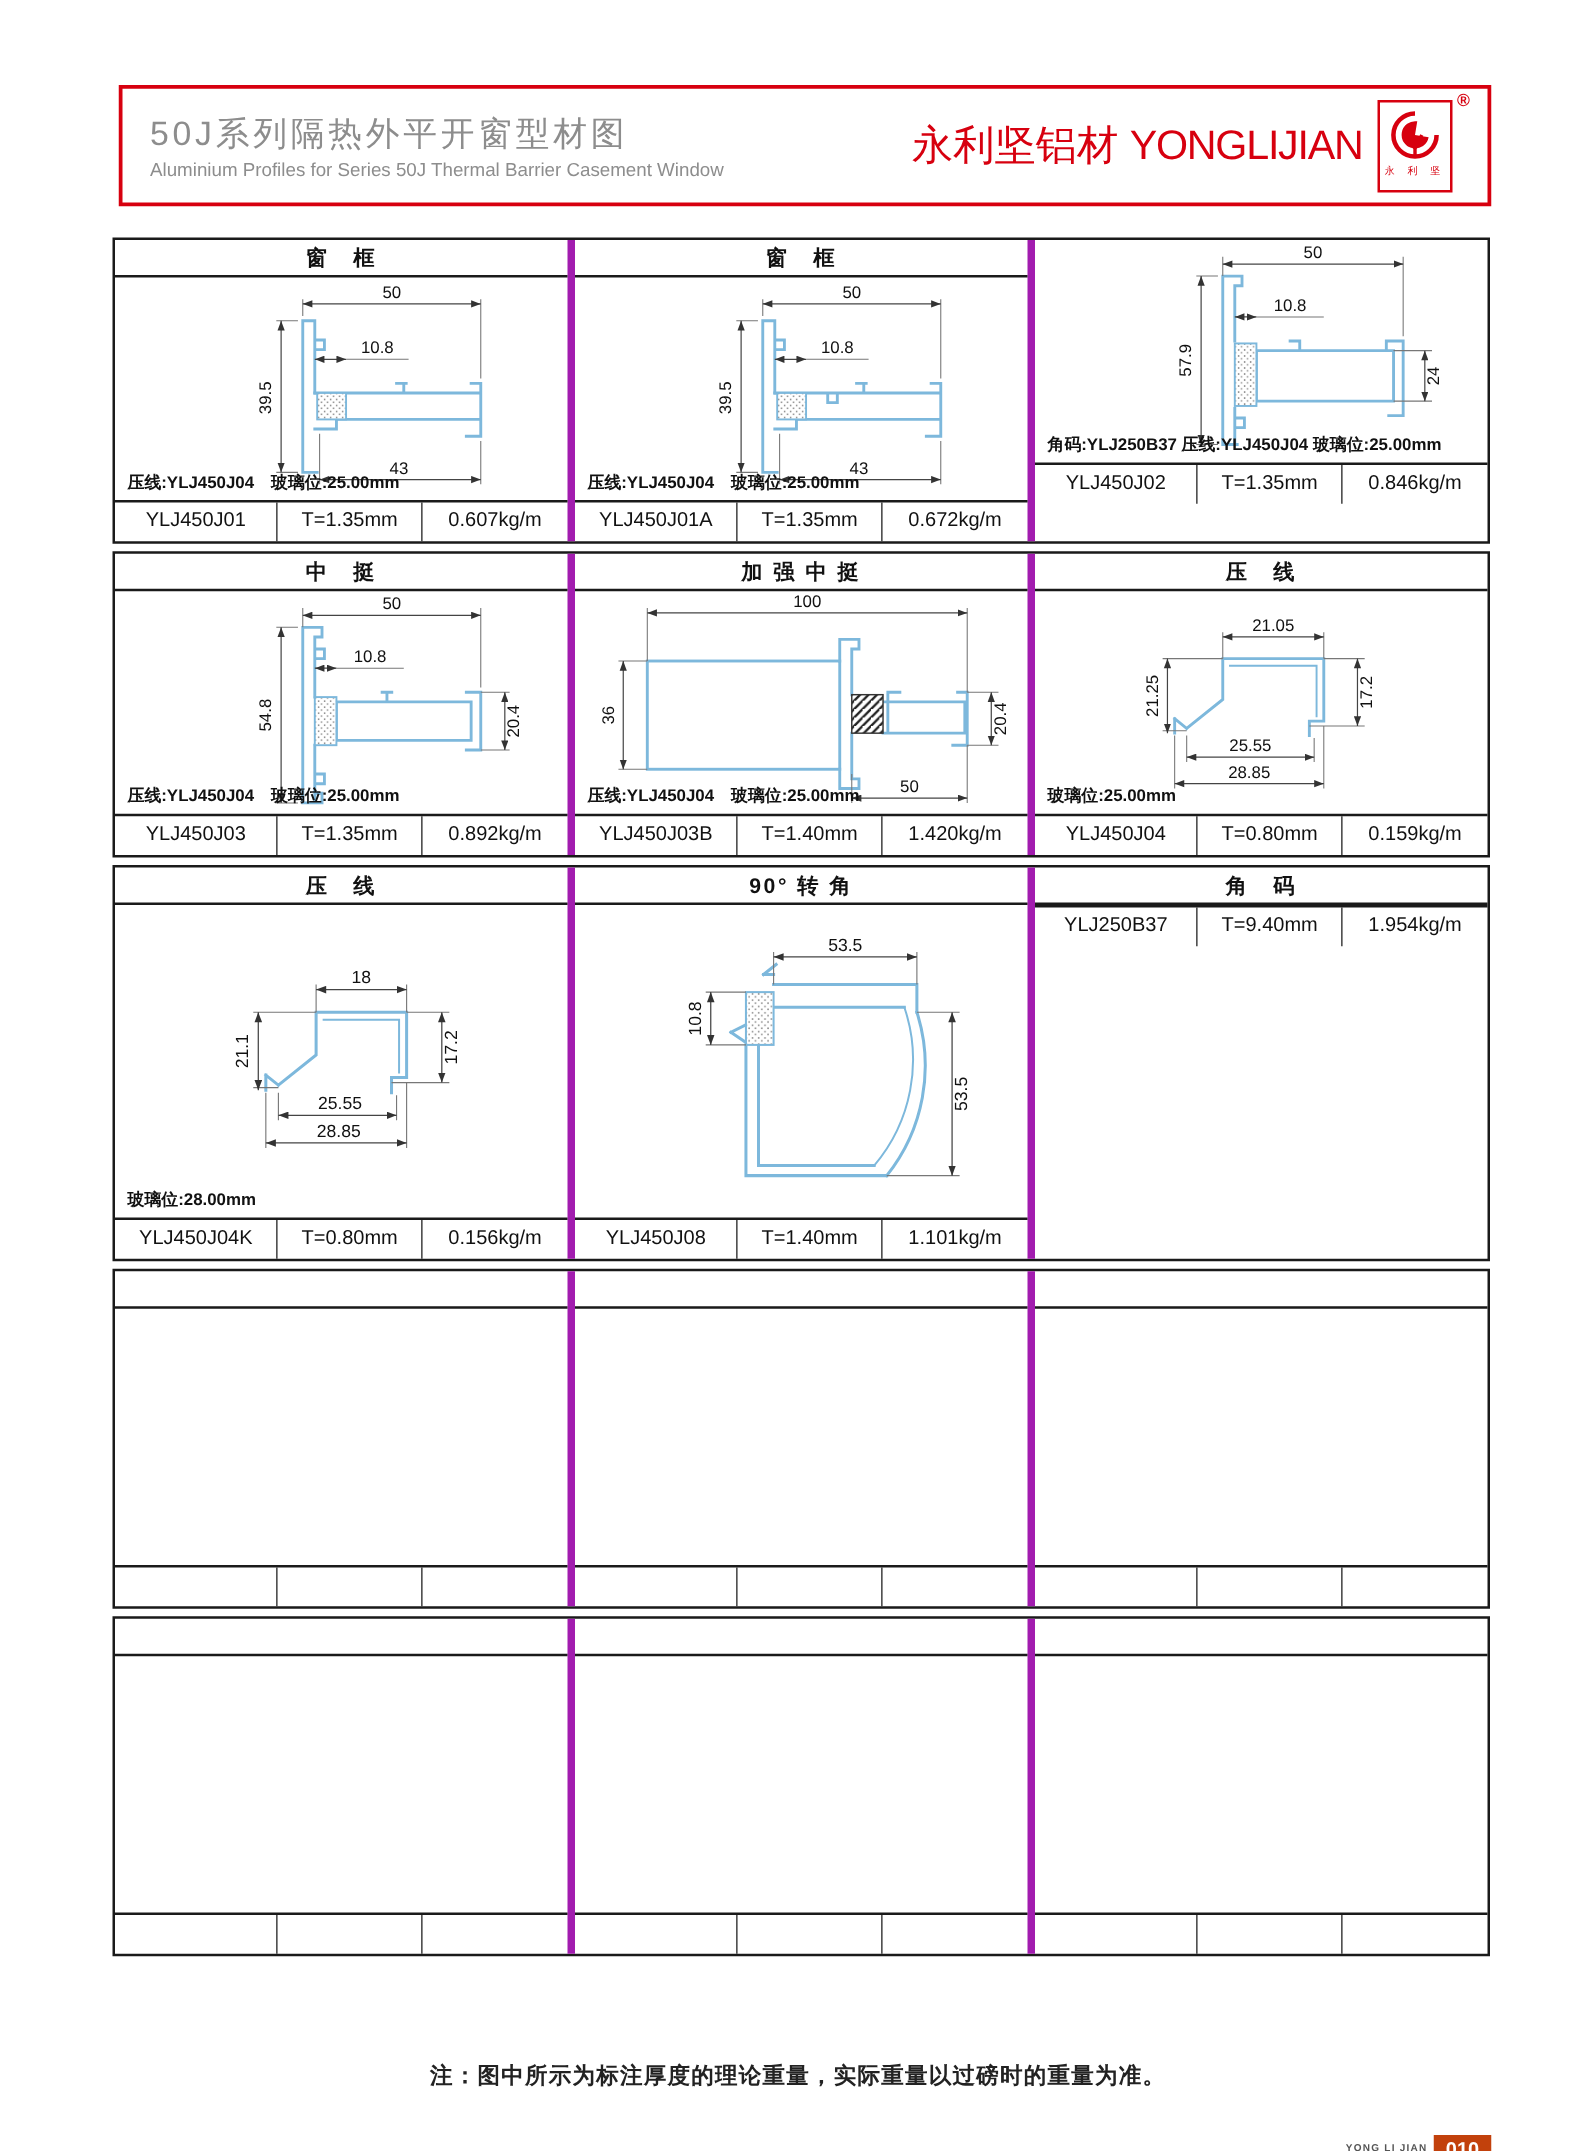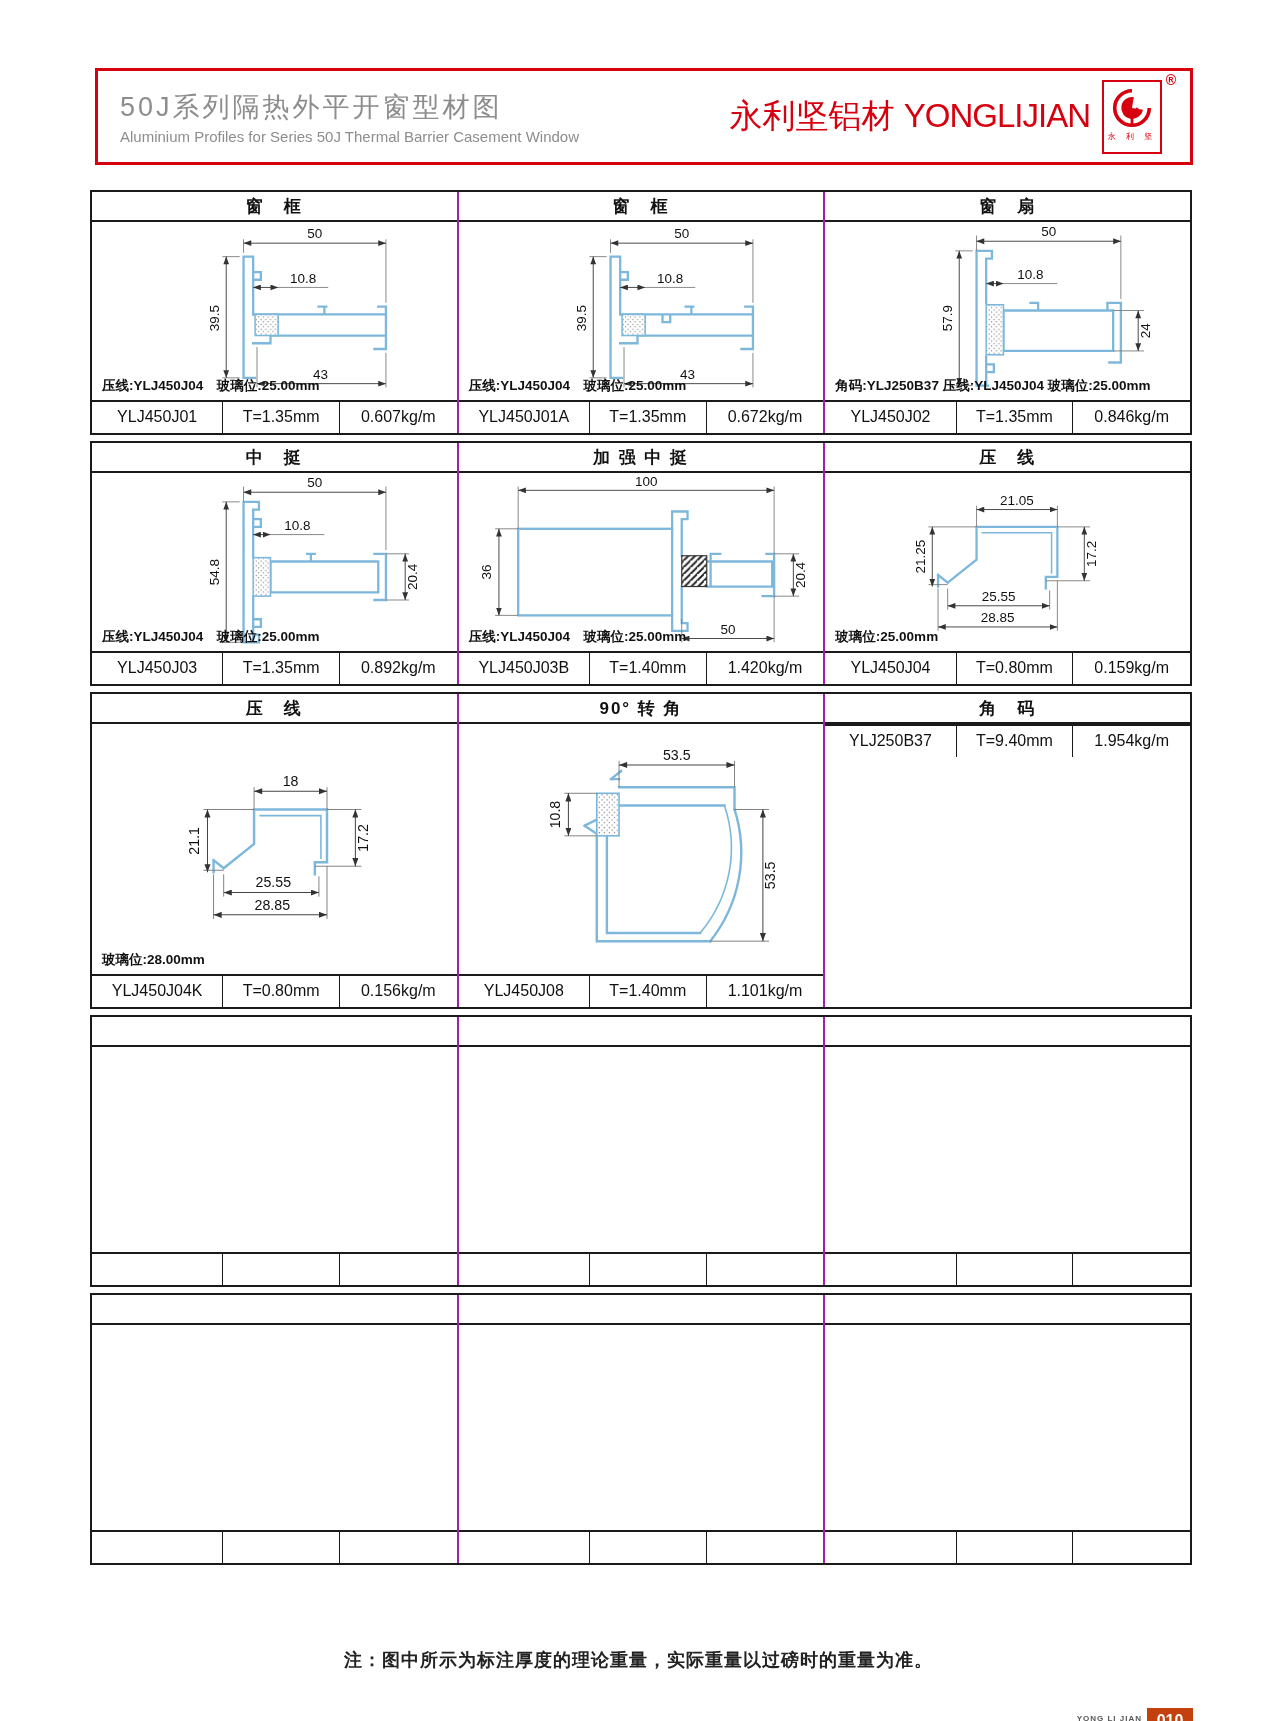--- a/index.html
+++ b/index.html
@@ -12,21 +12,21 @@
 .brand{display:flex;align-items:center;padding-right:16px}
 .brand .btxt{font-size:33px;font-weight:normal;color:#d7000f;white-space:nowrap;letter-spacing:0px}
 .brand .btxt .en{letter-spacing:-1px}
 .logo-wrap{position:relative;margin-left:12px;padding-right:12px}
 .logo{width:60px;height:74px;border:2px solid #d7000f;display:flex;flex-direction:column;align-items:center;padding-top:5px}
 .logo .cap{font-size:8px;color:#d7000f;letter-spacing:4px;margin-top:2px;white-space:nowrap}
 .reg{position:absolute;top:-8px;right:-2px;color:#d7000f;font-size:14px;font-weight:bold}
 
 .grid{position:absolute;left:90px;top:190px;width:1102px}
 .block{border:2px solid #1a1a1a;margin-bottom:6px;display:flex;background:#fff}
-.col{flex:1;display:flex;flex-direction:column;border-right:2px solid #a21caf;min-width:0}
+.col{flex:1;display:flex;flex-direction:column;border-right:6px solid #a21caf;min-width:0}
 .col:last-child{border-right:none}
 .ctitle{height:30px;line-height:29px;text-align:center;font-size:17px;font-weight:bold;color:#111;border-bottom:2px solid #1a1a1a;letter-spacing:2px}
 .cbody{position:relative;height:178px}
 .cbody.tall{height:250px}
 .cbody.blank{height:205px}
 .cbody svg.draw{position:absolute;left:0;top:0;width:100%;height:100%}
 .cnote{position:absolute;left:10px;bottom:5px;font-size:13.5px;font-weight:bold;color:#111;white-space:nowrap}
 .cfoot{display:flex;height:33px;border-top:2px solid #1a1a1a}
 .cfoot span{display:block;line-height:30px;text-align:center;font-size:16px;color:#111;overflow:hidden}
 .cfoot .m{width:36%;border-right:1px solid #1a1a1a}
@@ -151,21 +151,20 @@
         <div class="cnote">压线:YLJ450J04　玻璃位:25.00mm</div>
       </div>
       <div class="cfoot">
         <span class="m">YLJ450J01A</span>
         <span class="t">T=1.35mm</span>
         <span class="w">0.672kg/m</span>
       </div>
     </div>
 
     <div class="col">
-      <div class="ctitle">窗　扇</div>
       <div class="cbody">
         <svg class="draw" viewBox="0 0 360 185">
           <g class="pf">
             <path d="M148,30 H164 V38 H158 M148,30 V170 H160 M158,38 V84 M158,140 V170 M158,148 H166 V156 H158"></path>
             <path d="M176,92 H290 V134 H176 Z M212,84 V92 M204,84 H212 M284,84 H298 M284,84 V92 M298,84 V146 H286"></path>
           </g>
           <rect class="tb" x="158" y="86" width="18" height="52"></rect>
           <g>
             <path class="ex" d="M148,30 V14 M298,80 V14 M144,30 H126 M144,170 H126 M290,92 H322 M290,134 H322 M176,64 H232"></path>
             <line class="dl" x1="148" y1="20" x2="298" y2="20" marker-start="url(#aS)" marker-end="url(#aE)"></line>

